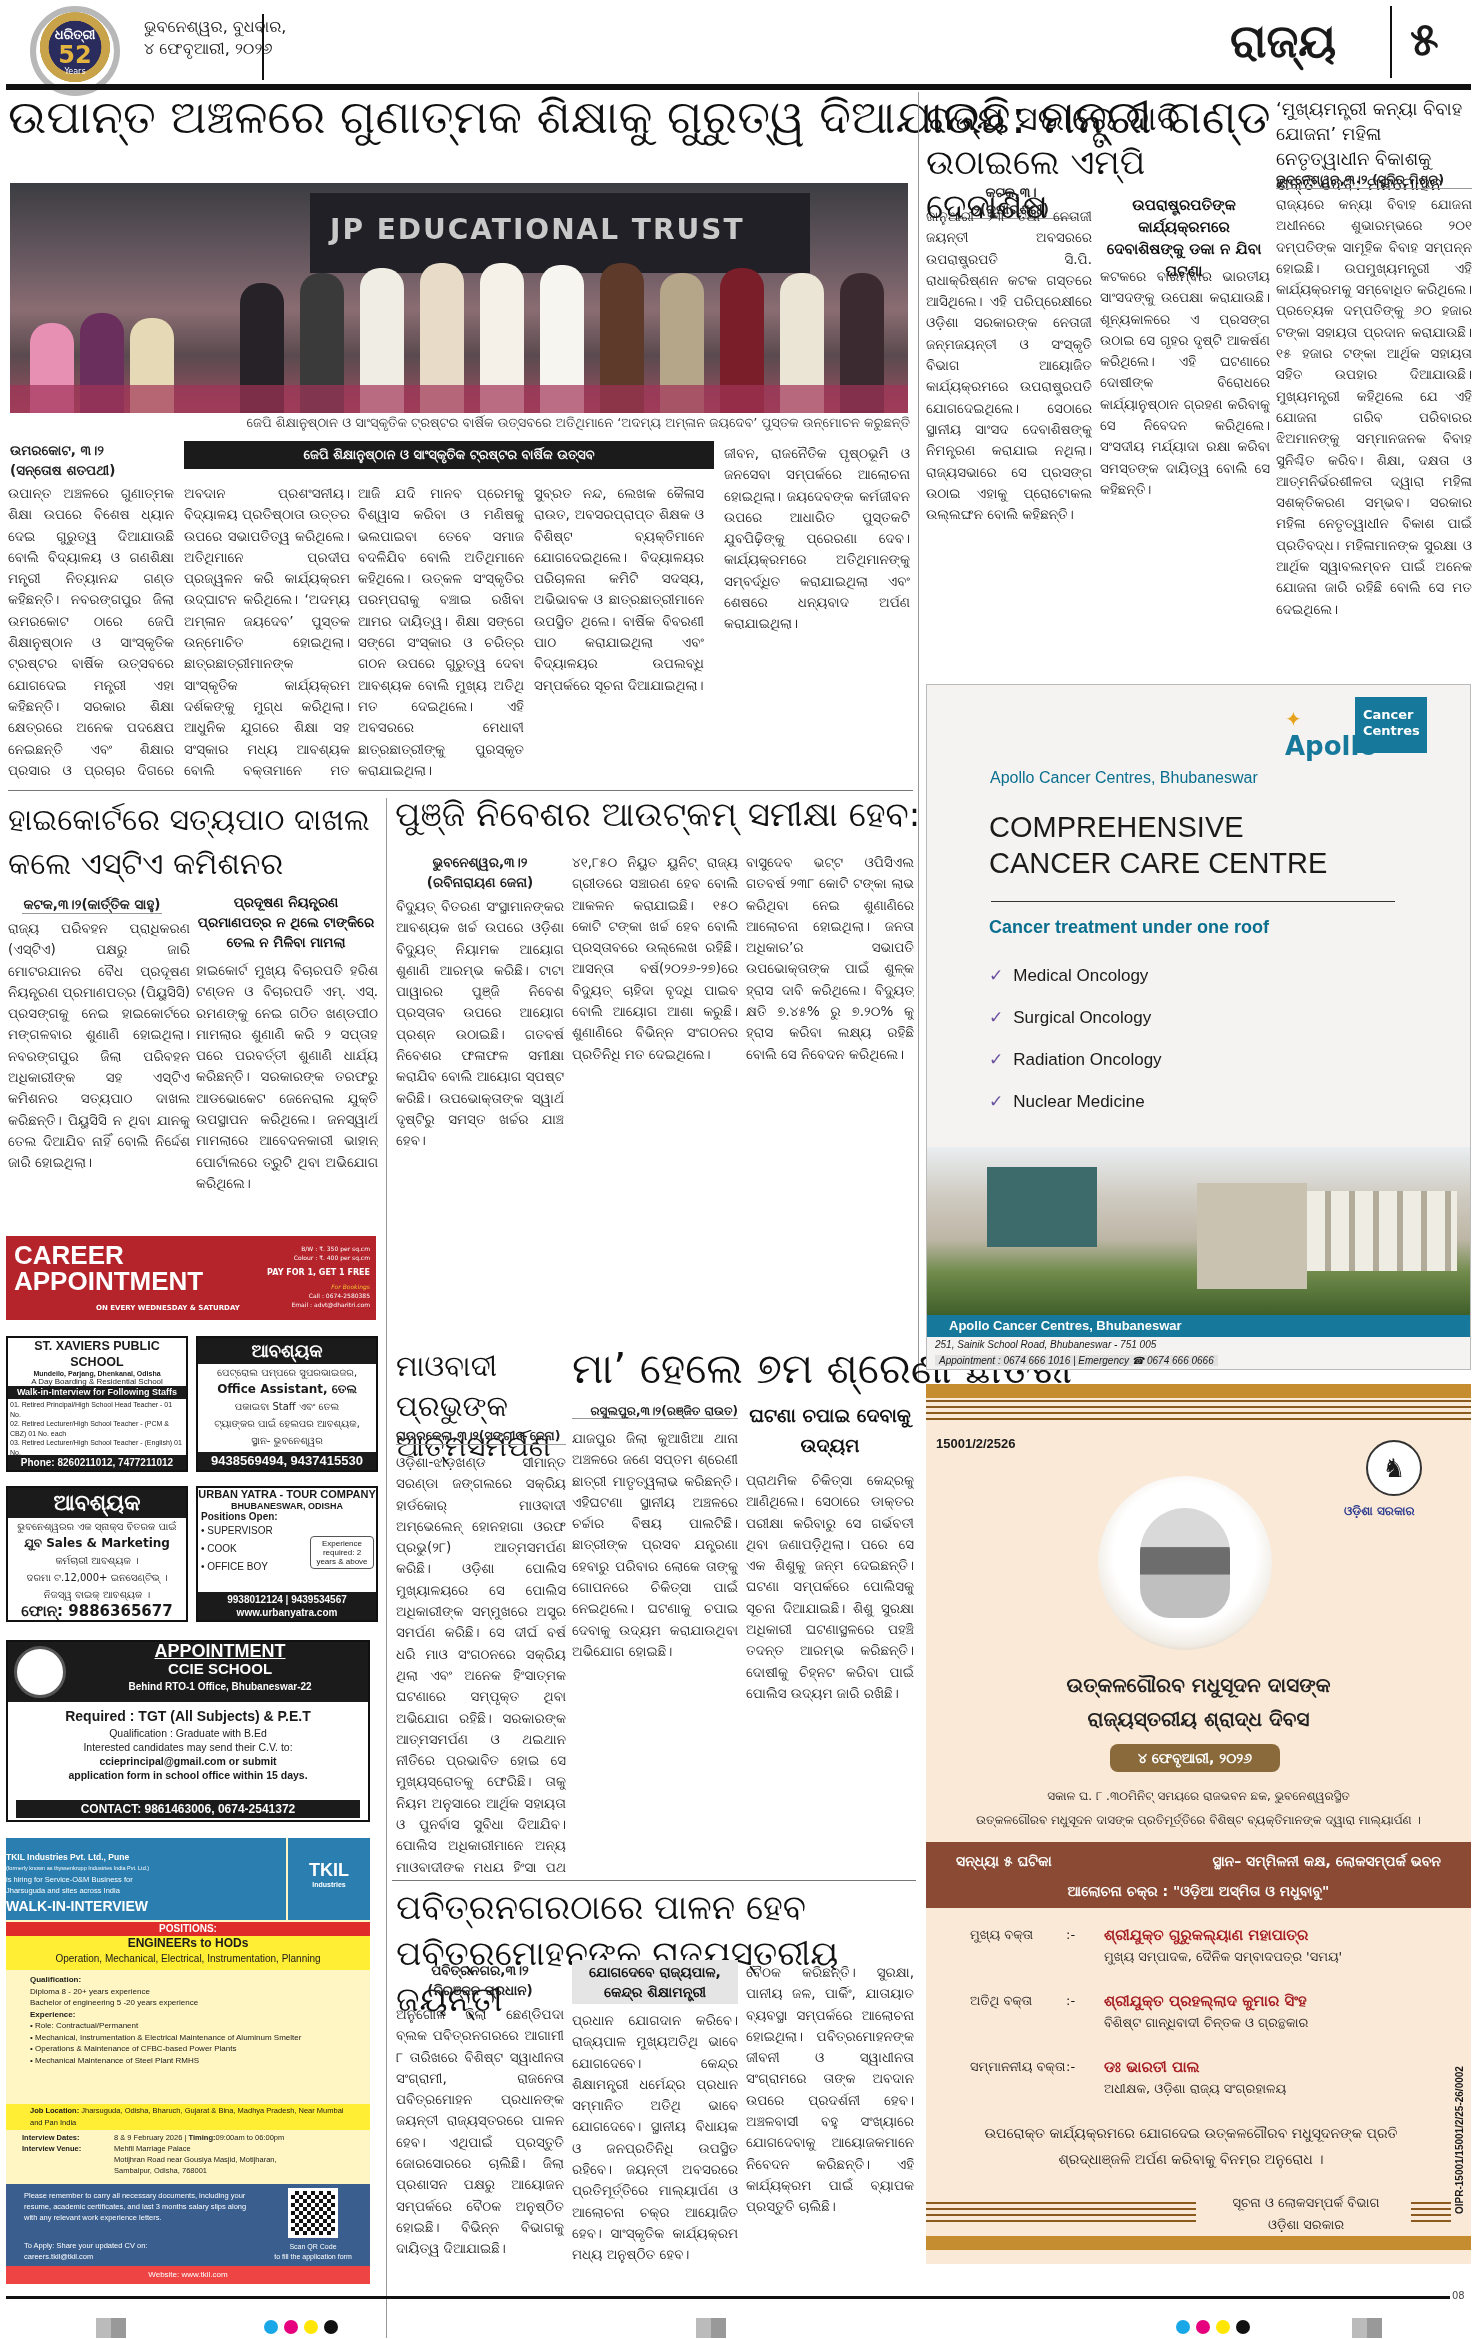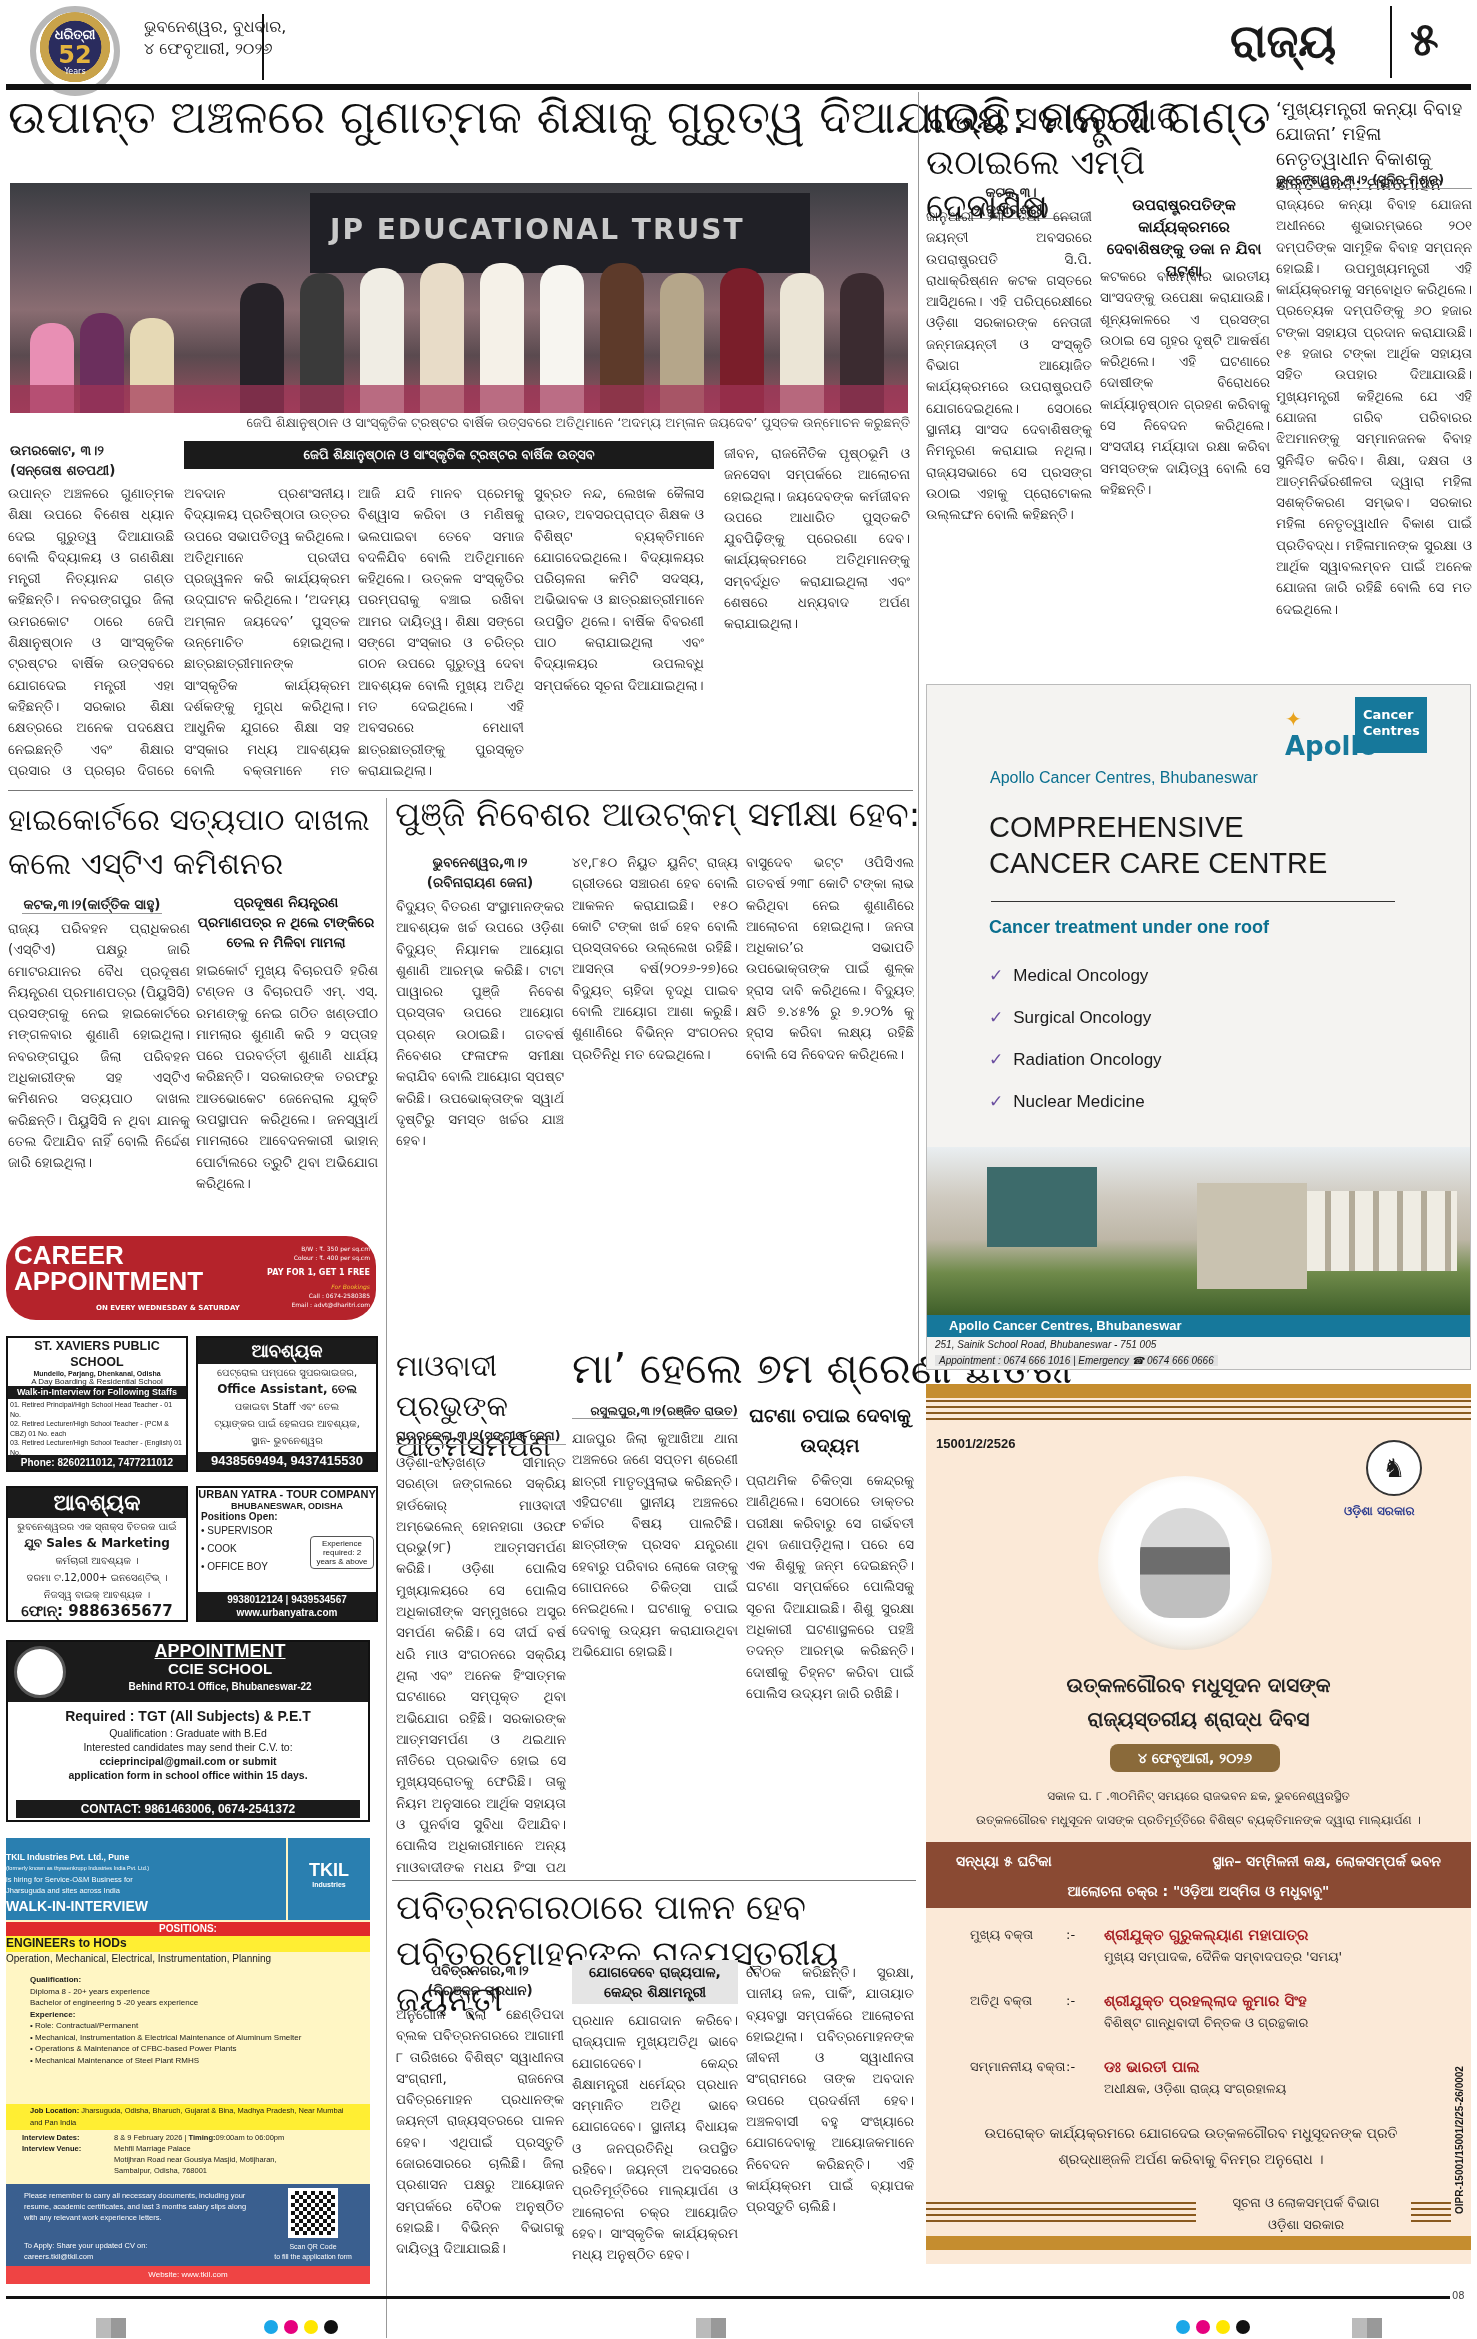--- a/index.html
+++ b/index.html
@@ -17,21 +17,21 @@
   .logo { left: 30px; top: 6px; width: 90px; height: 90px; border-radius: 50%; background: radial-gradient(circle at 50% 45%, #2a2c5e 0 45%, #c9a34a 46% 60%, #fff 61%); border: 6px solid #b8b8b8; display:flex; flex-direction:column; align-items:center; justify-content:center; }
   .logo .nm { color:#fff; font-size: 13px; font-weight:700; }
   .logo .yr { color:#e3b43f; font-size: 24px; font-weight:800; line-height: 1; }
   .logo .ys { color:#fff; font-size: 8px; }
   
   .photo { left: 10px; top: 183px; width: 898px; height: 230px; background: linear-gradient(180deg, #3b3d42 0%, #6b5a62 35%, #8a6d72 55%, #5a4a4f 75%, #9c5061 100%); overflow: hidden; }
   .photo .banner { position:absolute; left: 300px; top: 10px; width: 500px; height: 80px; background: #202026; color:#c9c9c9; font-size: 28px; font-weight: 700; padding: 20px; letter-spacing: 2px; }
   .person { position:absolute; bottom: 0; width: 44px; border-radius: 20px 20px 0 0; }
   
   .ad { position: absolute; overflow: hidden; }
-  .career { background: #b5232b; color: #fff; border-radius: 30px; }
+  .career { background: #b5232b; color: #fff; }
   .xav { border: 2px solid #111; background:#fff; }
   .xav .hd { font-family: "Liberation Sans", sans-serif; font-weight: 700; font-size: 17px; text-align:center; line-height: 22px; }
   .blk { background: #1b1b1b; color: #fff; font-weight: 700; text-align:center; }
   .apollo { border: 1px solid #bbb; background: #f4f3f1; }
   .apollo .teal { color: #0a6f8f; }
   .gov { background: #fbe9d7; }
   .gold { background: #c58d2f; }
   .stripes { background: repeating-linear-gradient(180deg, #8a5a1e 0 2px, transparent 2px 6px); }
   .tkil-top { background: #2a7fb0; color: #fff; }
   .tkil-blue { background: #3a5f8f; color:#fff; }
@@ -329,21 +329,21 @@
     <div style="font-size:5.5px;">(formerly known as thyssenkrupp Industries India Pvt. Ltd.)</div>
     <div>is hiring for Service-O&amp;M Business for</div>
     <div>Jharsuguda and sites across India</div>
     <div style="font-weight:800;font-size:14px;line-height:20px;">WALK-IN-INTERVIEW</div>
   </div>
   <div class="tkil-top abs" style="left:282px;top:0;width:82px;height:82px;text-align:center;padding-top:22px;">
     <div style="font-weight:800;font-size:18px;">TKIL</div>
     <div style="font-weight:700;font-size:7px;">Industries</div>
   </div>
   <div class="abs" style="left:0;top:84px;width:364px;height:14px;background:#e02b2b;color:#fff;text-align:center;font-weight:700;font-size:10px;line-height:14px;">POSITIONS:</div>
-  <div class="abs" style="left:0;top:98px;width:364px;height:16px;background:#ffee33;line-height:15px;">
+  <div class="abs" style="left:0;top:98px;width:364px;height:34px;background:#ffee33;text-align:center;line-height:15px;">
     <div style="font-weight:700;font-size:12px;">ENGINEERs to HODs</div>
     <div style="font-size:10px;">Operation, Mechanical, Electrical, Instrumentation, Planning</div>
   </div>
   <div class="abs" style="left:24px;top:136px;width:330px;font-size:8px;line-height:11.5px;">
     <div style="font-weight:700;">Qualification:</div>
     <div>Diploma 8 - 20+ years experience</div>
     <div>Bachelor of engineering 5 -20 years experience</div>
     <div style="font-weight:700;">Experience:</div>
     <div>• <span>Role: Contractual/Permanent</span></div>
     <div>• <span>Mechanical, Instrumentation &amp; Electrical Maintenance of Aluminum Smelter</span></div>

